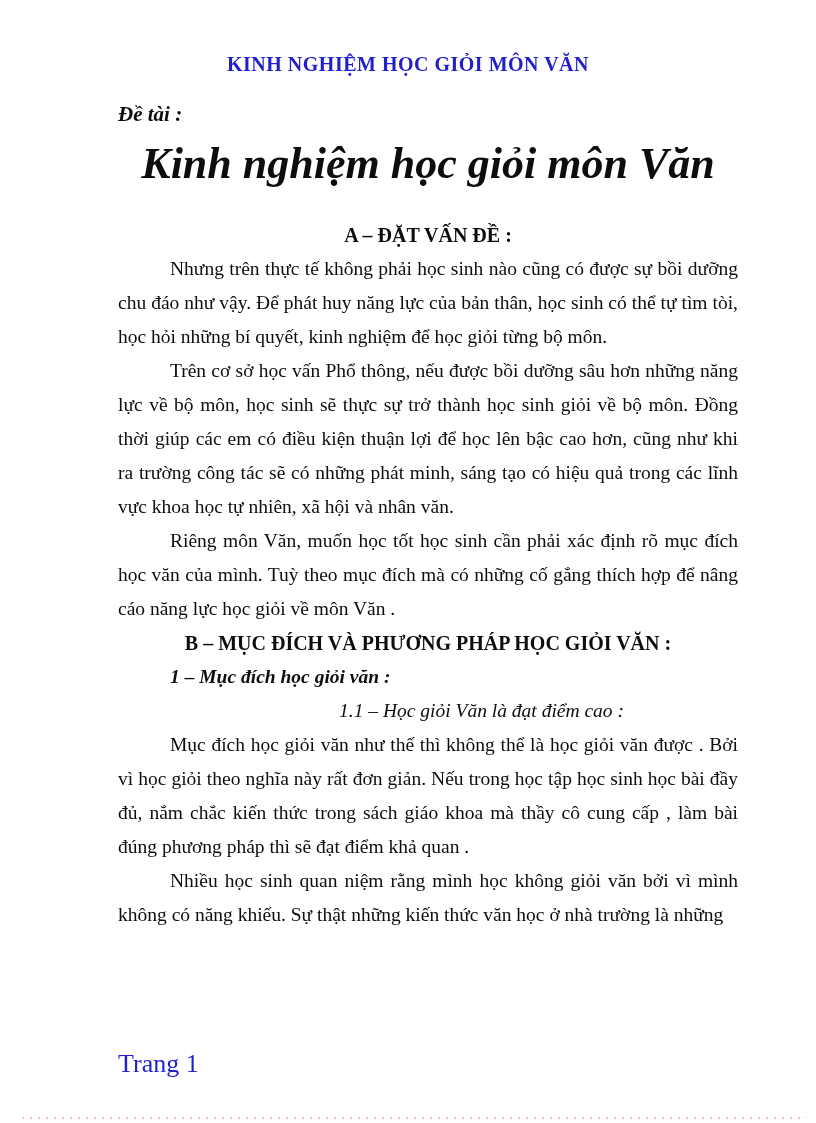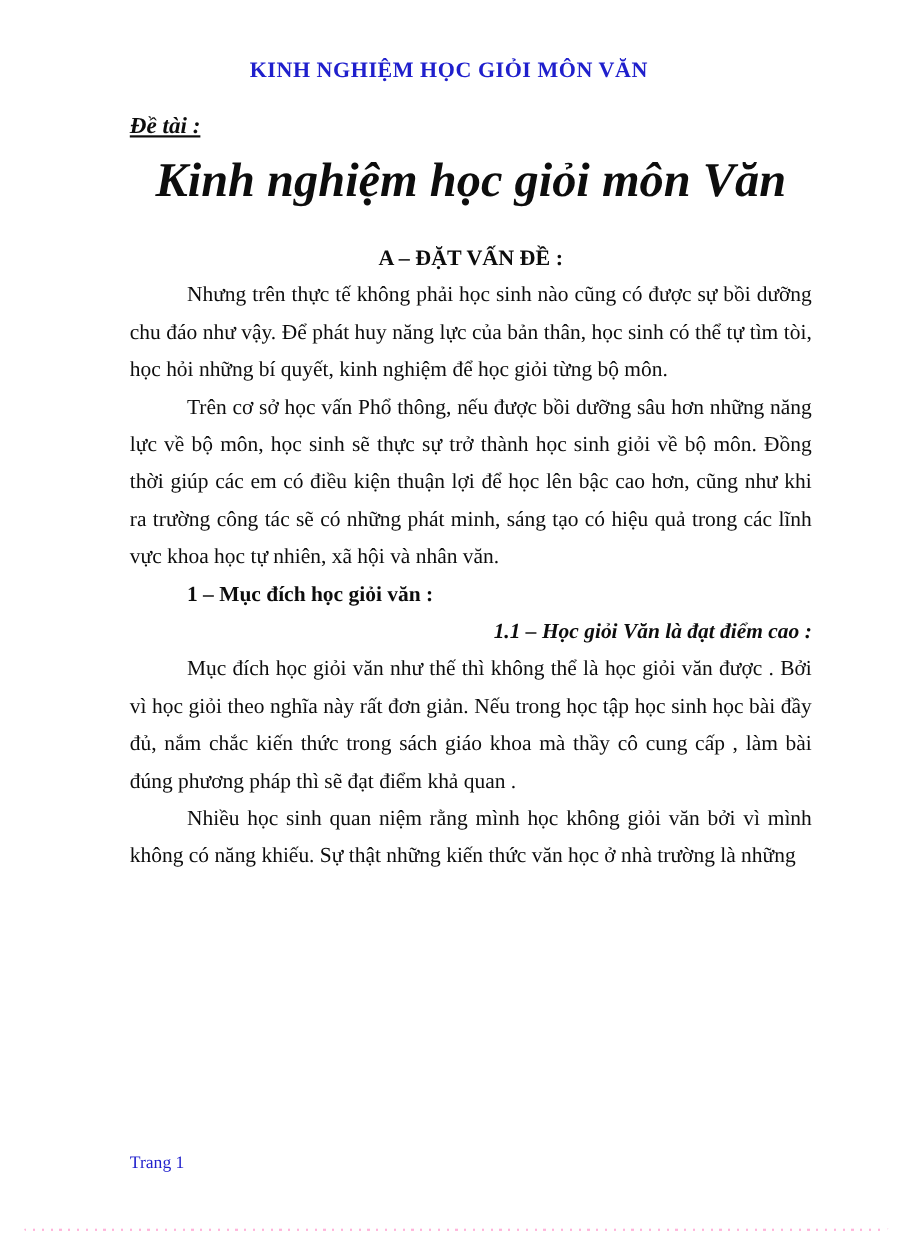--- a/index.html
+++ b/index.html
@@ -24,21 +24,20 @@
     letter-spacing: 0.5px;
     color: #1f1fcc;
   }
   .topic-label {
     position: absolute;
     top: 102px;
     left: 118px;
     font-size: 21px;
     font-weight: bold;
     font-style: italic;
-    text-decoration: underline;
     color: #0d0d0d;
   }
   .script-title {
     position: absolute;
     top: 132px;
     left: 98px;
     width: 660px;
     text-align: center;
     font-family: cursive;
     font-style: italic;
@@ -57,35 +56,35 @@
     line-height: 34px;
     text-align: justify;
   }
   .heading {
     font-weight: bold;
     font-size: 20px;
     text-align: center;
   }
   .sub1 {
     font-weight: bold;
+    font-style: italic;
     padding-left: 52px;
     text-align: left;
   }
   .sub11 {
     font-style: italic;
     padding-left: 107px;
-    text-align: right;
-    font-weight: bold;
+    text-align: center;
   }
   .para { text-indent: 52px; }
   .footer-page {
     position: absolute;
     top: 1049px;
     left: 118px;
-    font-size: 16px;
+    font-size: 26px;
     color: #1f1fcc;
   }
   .page-break-dots {
     position: absolute;
     top: 1116px;
     left: 22px;
     right: 0;
     height: 3px;
     background-image: repeating-linear-gradient(
       to right,
@@ -105,20 +104,22 @@
   <div class="header-title">KINH NGHIỆM HỌC GIỎI MÔN VĂN</div>
 
   <div class="topic-label">Đề tài :</div>
 
   <div class="script-title">Kinh nghiệm học giỏi môn Văn</div>
 
   <div class="content">
     <div class="heading">A – ĐẶT VẤN ĐỀ :</div>
     <div class="para">Nhưng trên thực tế không phải học sinh nào cũng có được sự bồi dưỡng chu đáo như vậy. Để phát huy năng lực của bản thân, học sinh có thể tự tìm tòi, học hỏi những bí quyết, kinh nghiệm để học giỏi từng bộ môn.</div>
     <div class="para">Trên cơ sở học vấn Phổ thông, nếu được bồi dưỡng sâu hơn những năng lực về bộ môn, học sinh sẽ thực sự trở thành học sinh giỏi về bộ môn. Đồng thời giúp các em có điều kiện thuận lợi để học lên bậc cao hơn, cũng như khi ra trường công tác sẽ có những phát minh, sáng tạo có hiệu quả trong các lĩnh vực khoa học tự nhiên, xã hội và nhân văn.</div>
+    <div class="para">Riêng môn Văn, muốn học tốt học sinh cần phải xác định rõ mục đích học văn của mình. Tuỳ theo mục đích mà có những cố gắng thích hợp để nâng cáo năng lực học giỏi về môn Văn .</div>
+    <div class="heading">B – MỤC ĐÍCH VÀ PHƯƠNG PHÁP HỌC GIỎI VĂN :</div>
     <div class="sub1">1 – Mục đích học giỏi văn :</div>
     <div class="sub11">1.1 – Học giỏi Văn là đạt điểm cao :</div>
     <div class="para">Mục đích học giỏi văn như thế thì không thể là học giỏi văn được . Bởi vì học giỏi theo nghĩa này rất đơn giản. Nếu trong học tập học sinh học bài đầy đủ, nắm chắc kiến thức trong sách giáo khoa mà thầy cô cung cấp , làm bài đúng phương pháp thì sẽ đạt điểm khả quan .</div>
     <div class="para">Nhiều học sinh quan niệm rằng mình học không giỏi văn bởi vì mình không có năng khiếu. Sự thật những kiến thức văn học ở nhà trường là những</div>
   </div>
 
   <div class="footer-page">Trang 1</div>
 
   <div class="page-break-dots"></div>
 

